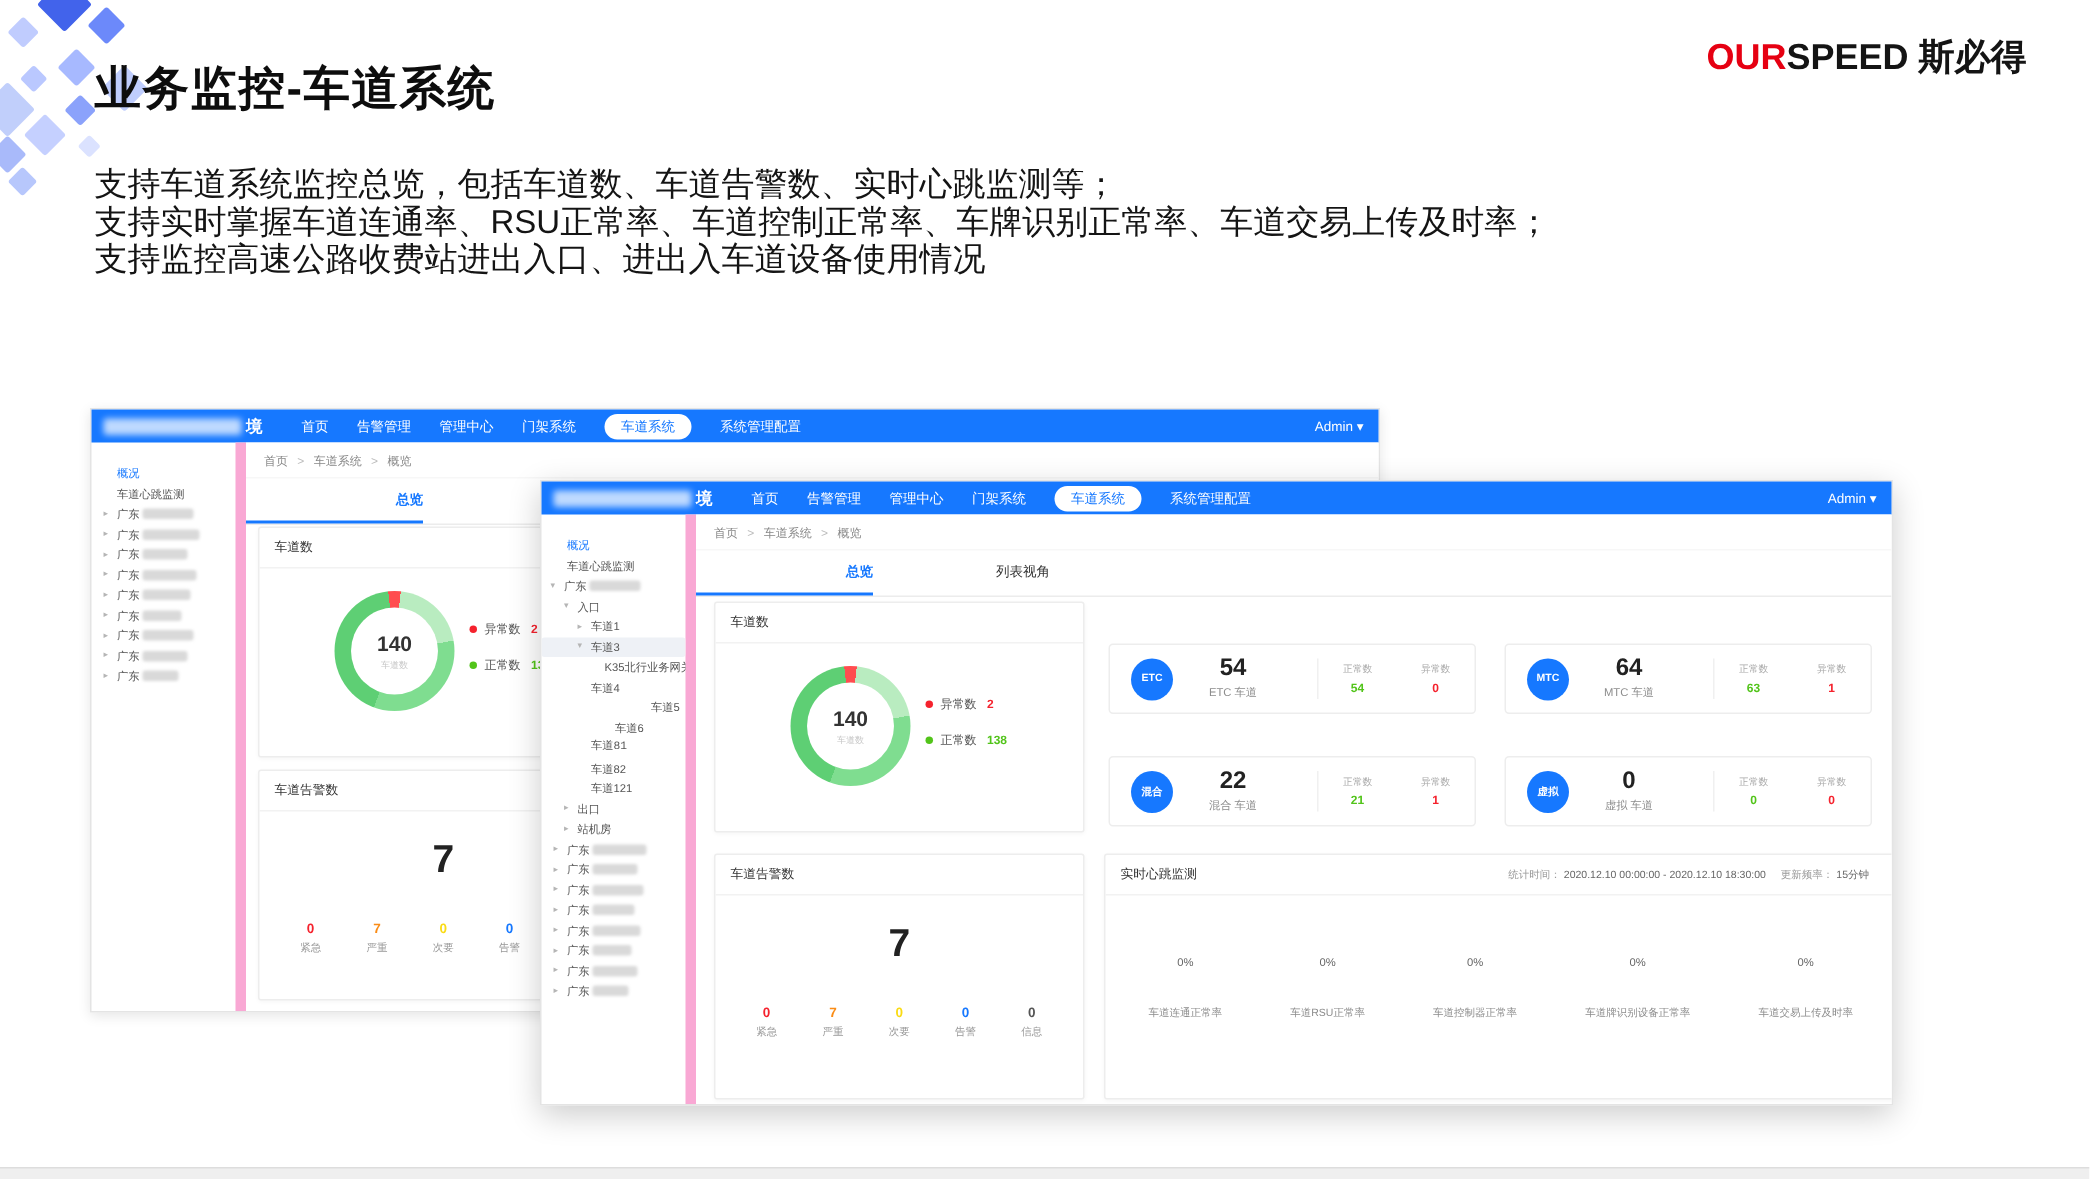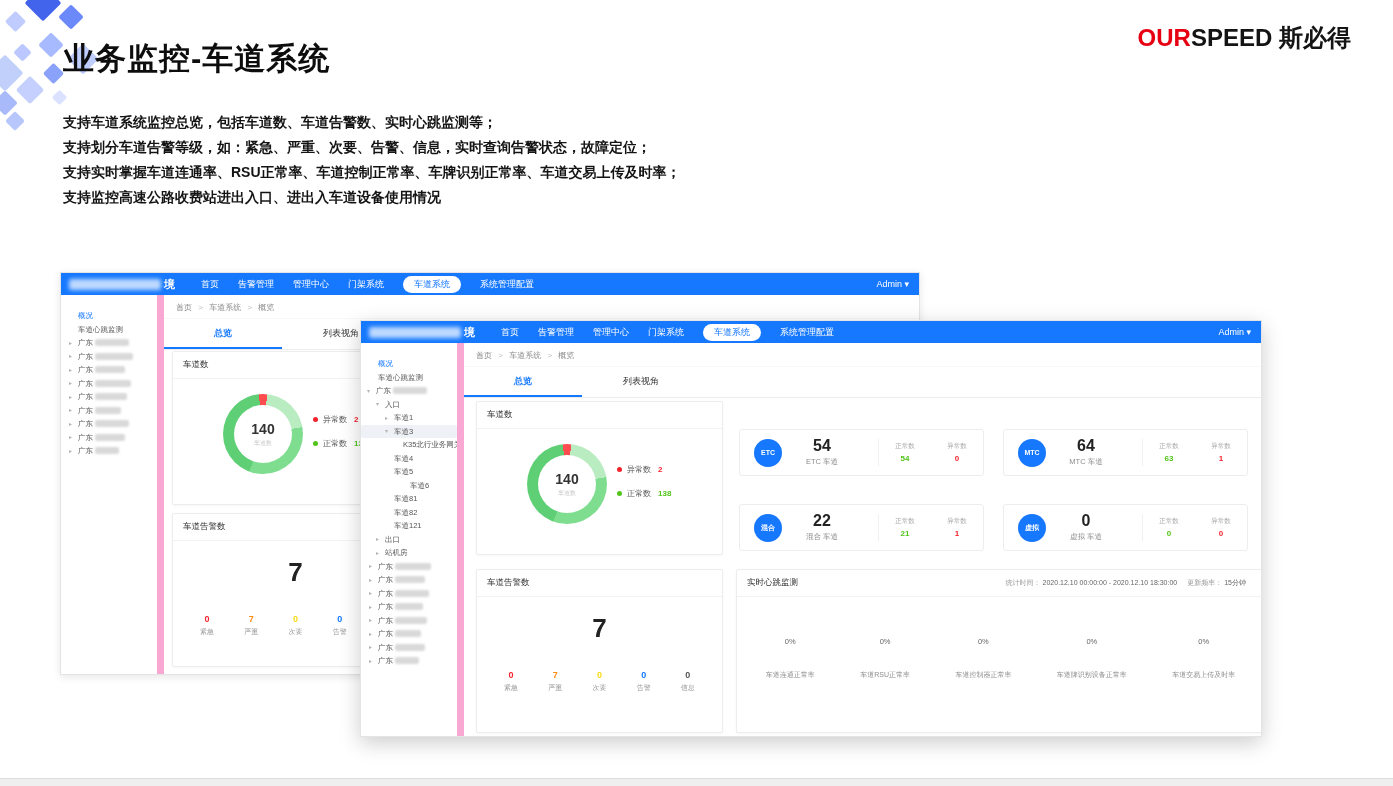--- a/index.html
+++ b/index.html
@@ -5,21 +5,21 @@
   html,body{margin:0;padding:0;}
   body{width:1393px;height:786px;position:relative;background:#fff;overflow:hidden;
        font-family:"Liberation Sans","DejaVu Sans",sans-serif;}
 
   
   .deco{position:absolute;left:0;top:0;width:150px;height:150px;pointer-events:none;}
   .dia{position:absolute;transform:rotate(45deg);border-radius:2px;}
   .slide-title{position:absolute;left:63px;top:38px;font-size:31px;font-weight:800;color:#0d0d0d;letter-spacing:1px;}
   .logo{position:absolute;right:42px;top:22px;font-size:24px;font-weight:800;color:#141414;white-space:nowrap;}
   .logo .our{color:#e60012;}
-  .desc{position:absolute;left:63px;top:110px;font-size:14px;color:#141414;line-height:25px;font-weight:bold;}
+  .desc{position:absolute;left:63px;top:110px;font-size:22px;color:#141414;line-height:25px;}
   .bottom-strip{position:absolute;left:0;right:0;bottom:0;height:7px;background:#efefef;border-top:1px solid #dddddd;}
 
   
   .win{position:absolute;background:#fff;border:1px solid #e4e4e4;box-shadow:0 2px 8px rgba(0,0,0,.10);}
   .win.front{box-shadow:0 6px 20px rgba(0,0,0,.20);z-index:2;}
   .navbar{height:22px;background:#1678ff;display:flex;align-items:center;color:#fff;}
   .logo-blur{width:92px;height:11px;margin-left:8px;background:rgba(255,255,255,.72);border-radius:2px;filter:blur(2px);flex:none;}
   .logo-suffix{font-size:11px;font-weight:bold;margin-left:3px;flex:none;}
   .nav-items{display:flex;align-items:center;gap:19px;margin-left:26px;font-size:9px;white-space:nowrap;}
   .nav-item{cursor:pointer;}
@@ -32,21 +32,21 @@
              padding:3px 4px 3px 8px;white-space:nowrap;line-height:1;}
   .side-item.sel{color:#1678ff;}
   .side-item.hl{background:#eef1f6;border-radius:2px;}
   .arrow{color:#b5b5b5;font-size:6px;width:7px;flex:none;display:inline-block;}
   .blur-chip{display:inline-block;height:7px;background:#d9d9d9;border-radius:2px;filter:blur(1.2px);flex:none;}
 
   .main{flex:1;position:relative;background:#fff;overflow:hidden;}
   .breadcrumb{font-size:8px;color:#888;padding:7px 12px 5px;border-bottom:1px solid #f7f7f7;}
   .breadcrumb .sep{margin:0 4px;color:#bbb;}
   .tabs{display:flex;border-bottom:1px solid #ececec;}
-  .tab{width:118px;text-align:center;font-size:9px;color:#333;padding:8px 0 7px;cursor:pointer;}
+  .tab{width:118px;text-align:right;font-size:9px;color:#333;padding:8px 0 7px;cursor:pointer;}
   .tab.active{color:#1678ff;font-weight:bold;border-bottom:2px solid #1678ff;}
 
   .card{position:absolute;background:#fff;border:1px solid #ededed;border-radius:2px;box-shadow:0 1px 3px rgba(0,0,0,.04);}
   .card-title{font-size:8.5px;color:#333;padding:7px 10px;border-bottom:1px solid #f2f2f2;}
 
   
   .donut{position:absolute;left:50px;top:42px;width:80px;height:80px;border-radius:50%;
          background:conic-gradient(#ff4d4f 0deg 6deg,#b9ecc0 6deg 80deg,#7fdd90 80deg 200deg,#5ecf74 200deg 354deg,#ff4d4f 354deg 360deg);}
   .donut-hole{position:absolute;inset:11px;background:#fff;border-radius:50%;
               display:flex;flex-direction:column;align-items:center;justify-content:center;}
@@ -113,21 +113,20 @@
 
 <div class="slide-title">业务监控-车道系统</div>
 
 <div class="logo">
   <span class="our">OUR</span><span>SPEED</span><span> 斯必得</span>
 </div>
 
 <div class="desc">
 
 <div class="desc-line">支持车道系统监控总览，包括车道数、车道告警数、实时心跳监测等；</div>
-    <div class="desc-line">支持划分车道告警等级，如：紧急、严重、次要、告警、信息，实时查询告警状态，故障定位；</div>
     <div class="desc-line">支持实时掌握车道连通率、RSU正常率、车道控制正常率、车牌识别正常率、车道交易上传及时率；</div>
     <div class="desc-line">支持监控高速公路收费站进出入口、进出入车道设备使用情况</div>
   </div>
 
 <div class="win back" style="left:60px;top:272px;width:858px;height:401px;">
   <div class="navbar">
     <span class="logo-blur"></span>
     <span class="logo-suffix">境</span>
     <div class="nav-items">
 
@@ -318,31 +317,31 @@
         <div class="side-item" style="padding-left: 33px;">
         <span class="arrow"></span>
         <span>K35北行业务网关</span>
 
       </div>
         <div class="side-item" style="padding-left: 24px;">
         <span class="arrow"></span>
         <span>车道4</span>
 
       </div>
-        <div class="side-item" style="padding-left: 24px;">
+        <div class="side-item" style="padding-left: 24px; margin-left: 40px;">
         <span class="arrow"></span>
         <span>车道5</span>
 
       </div>
         <div class="side-item" style="padding-left: 40px;">
         <span class="arrow"></span>
         <span>车道6</span>
 
       </div>
-        <div class="side-item" style="padding-left: 24px;">
+        <div class="side-item" style="padding-left: 24px; font-family: Liberation Mono, monospace;">
         <span class="arrow"></span>
         <span>车道81</span>
 
       </div>
         <div class="side-item" style="padding-left: 24px;">
         <span class="arrow"></span>
         <span>车道82</span>
 
       </div>
         <div class="side-item" style="padding-left: 24px;">

